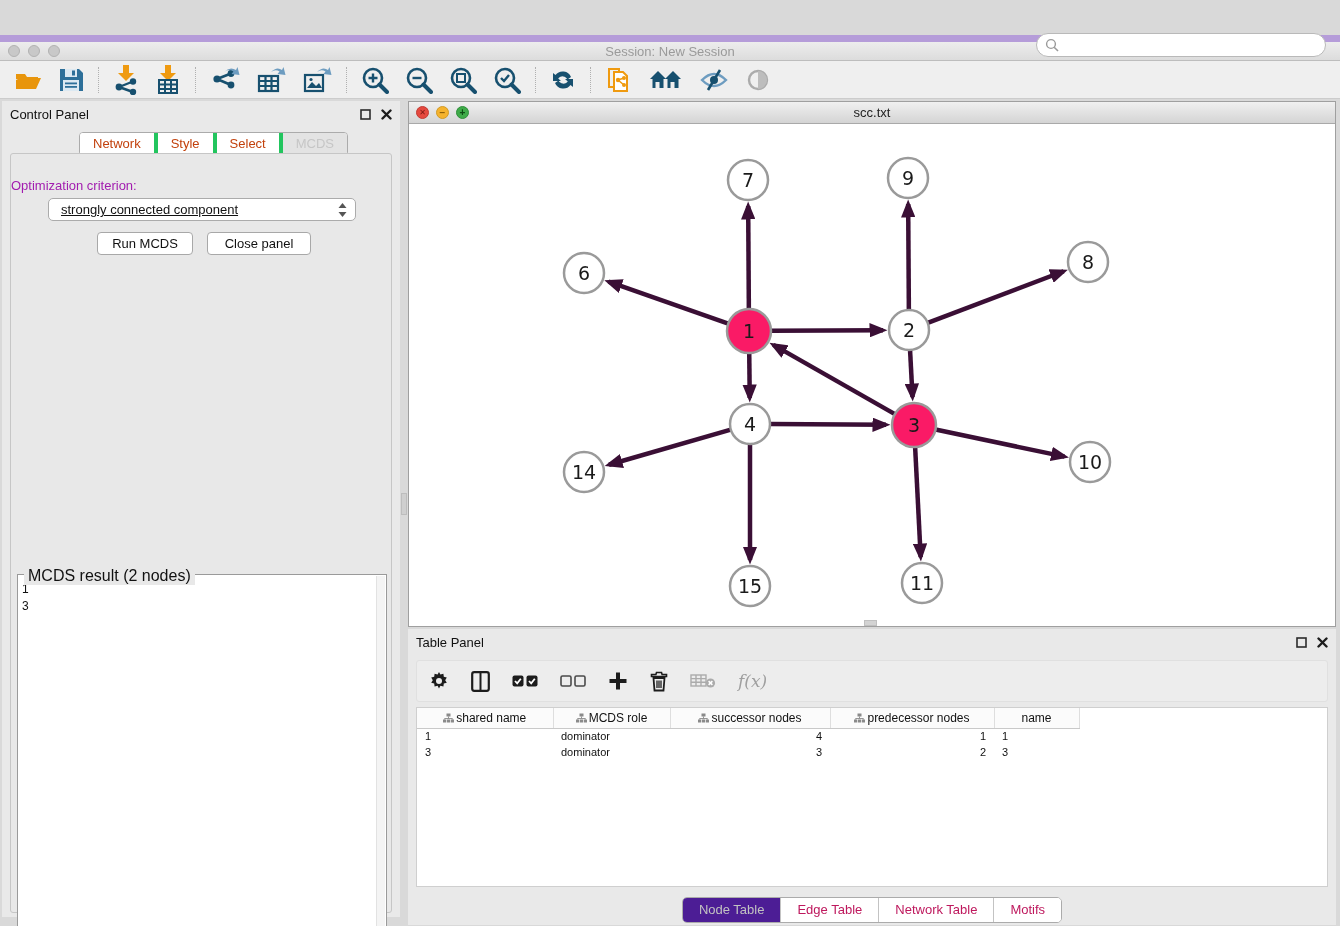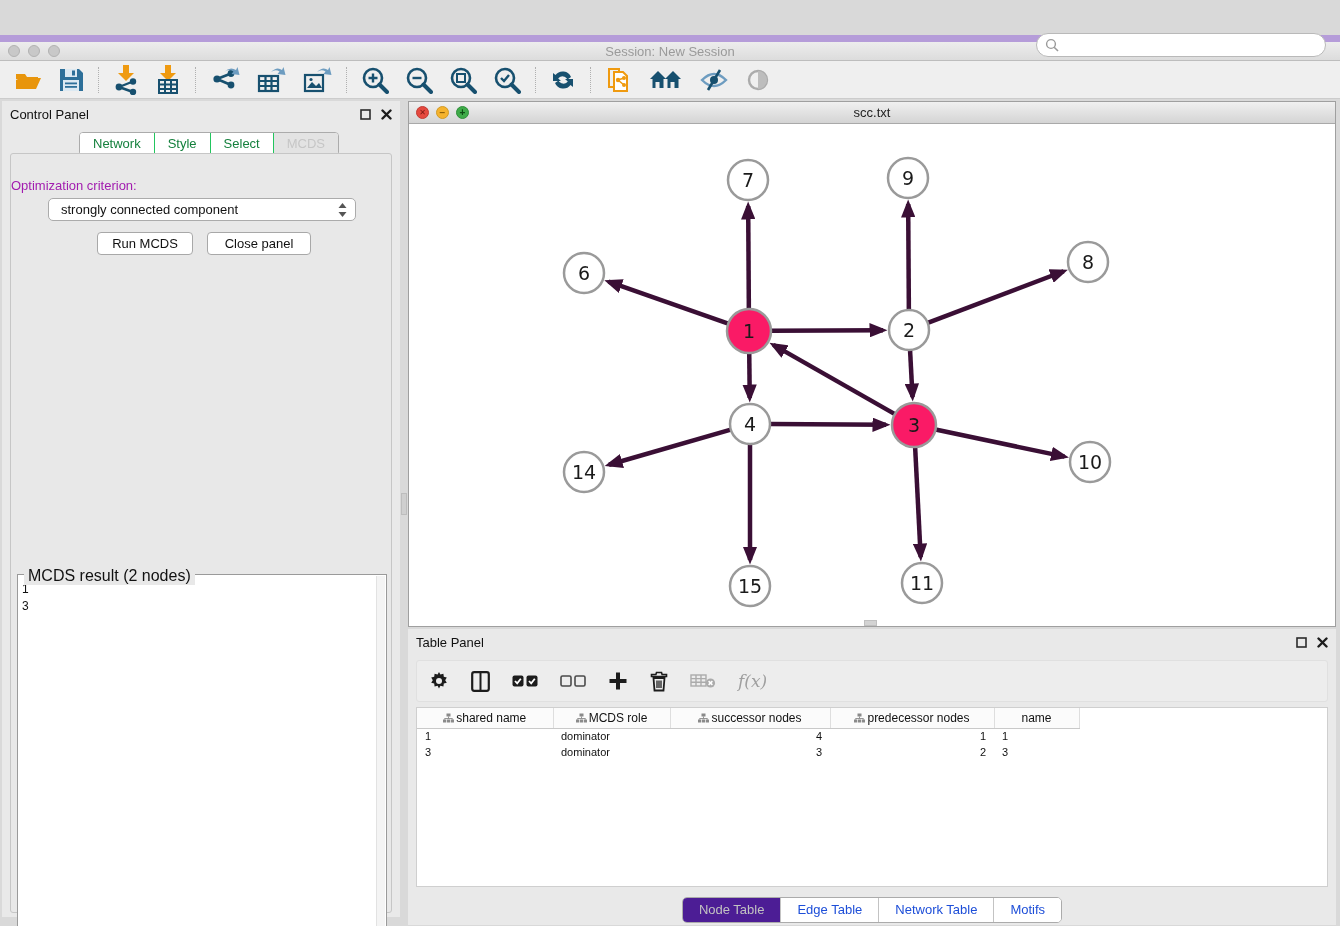--- a/index.html
+++ b/index.html
@@ -23,29 +23,29 @@
     background:#ffffff; border:1px solid #b9b9b9; border-radius:12px; display:flex; align-items:center; }
   #toolbar-search svg { margin-left:8px; }
   #toolbar-search input { border:none; outline:none; flex:1; height:20px; font-size:12px; background:transparent; margin-right:8px; }
 
   
   #control-panel { left:2px; top:66px; width:398px; height:816px; background:#e9e9e9; }
   .panel-head { height:26px; display:flex; align-items:center; padding:0 8px; }
   .panel-head .ph-title { font-size:13px; color:#111; flex:1; }
   .ph-icons { display:flex; gap:10px; align-items:center; }
   #cp-tabs { position:absolute; left:77px; top:31px; display:flex; border:1px solid #ababab; border-radius:4px; overflow:hidden; background:#fff; }
-  .cp-tab { font-size:13px; padding:3px 13px 4px; background:#ffffff; color:#15803d; border-right:1px solid #22c55e; }
+  .cp-tab { font-size:13px; padding:3px 13px 4px; background:#ffffff; color:#c2410c; border-right:4px solid #22c55e; }
   .cp-tab:last-child { border-right:none; }
   .cp-tab.disabled-active { background:#e3e3e3; color:#c6c6c6; }
   #cp-inner { position:absolute; left:8px; top:52px; width:382px; height:760px;
     background:#e8e8e8; border:1px solid #c6c6c6; border-radius:3px; }
   #opt-label { position:absolute; left:0; width:100%; top:24px; font-size:13px; color:#a21caf; }
   #criterion-select { position:absolute; left:37px; top:44px; width:308px; height:23px; background:#ffffff;
     border:1px solid #ababab; border-radius:5px; display:flex; align-items:center; font-size:13px; }
-  #criterion-select .sel-text { flex:1; padding-left:12px; color:#111; }
+  #criterion-select .sel-text { flex:1; padding-left:12px; color:#111;text-decoration:underline; }
   .stepper { display:flex; flex-direction:column; margin-right:8px; line-height:4px; }
   .stepper svg { display:block; }
   .cp-btn { position:absolute; top:78px; height:23px; background:#ffffff; border:1px solid #a8a8a8;
     border-radius:4px; font-size:13px; color:#111; display:flex; align-items:center; justify-content:center; }
   #run-btn { left:86px; width:96px; }
   #close-btn { left:196px; width:104px; }
   #result-box { position:absolute; left:6px; top:420px; width:370px; height:380px;
     border:1px solid #9a9a9a; background:#ffffff; }
   #result-legend { position:absolute; left:6px; top:-8px; background:#e8e8e8; padding:0 4px; font-size:16px; color:#111; }
   #result-lines { padding:6px 4px; font-size:12px; color:#111; line-height:17px; white-space:pre-line; }
@@ -81,21 +81,21 @@
   #tp-table { position:absolute; left:8px; top:78px; width:912px; height:180px; background:#ffffff; border:1px solid #cfcfcf; }
   table { border-collapse:collapse; width:100%; table-layout:fixed; }
   th { height:20px; font-size:12px; font-weight:normal; color:#111; background:#fbfbfb;
     border-right:1px solid #dedede; border-bottom:1px solid #c9c9c9; }
   th .th-inner { display:flex; align-items:center; justify-content:center; gap:2px; }
   th.filler { background:#ffffff; border:none; border-bottom:1px solid #ffffff; }
   td { height:16px; font-size:11px; color:#111; padding:0 8px; overflow:hidden; white-space:nowrap; }
   td.al-r { text-align:right; }
   #tp-tabs { position:absolute; left:0; right:0; top:268px; display:flex; justify-content:center; }
   .tp-tabgroup { display:flex; border:1px solid #ababab; border-radius:5px; overflow:hidden; background:#fff; }
-  .tp-tab { font-size:13px; padding:4px 16px 5px; background:#ffffff; color:#1d4ed8; border-right:1px solid #c3c3c3; }
+  .tp-tab { font-size:13px; padding:4px 16px 5px; background:#ffffff; color:#be185d; border-right:1px solid #c3c3c3; }
   .tp-tab:last-child { border-right:none; }
   .tp-tab.disabled-active { background:#4c1d95; color:#c2c2c2; }
 
   
   #status-bar { left:0; top:892px; width:1340px; height:34px; background:#e9e9e9; border-top:1px solid #c6c6c6; }
   #list-btn { position:absolute; left:12px; top:6px; width:26px; height:22px; background:#fdfdfd; border:1px solid #b5b5b5;
     display:flex; align-items:center; justify-content:center; }
   #memory-btn { position:absolute; right:10px; top:6px; height:23px; padding:0 10px; background:#fdfdfd; border:1px solid #b5b5b5;
     display:flex; align-items:center; gap:6px; font-size:12px; color:#111; }
   #memory-dot { width:12px; height:12px; border-radius:50%; background:#1e8a3c; }

